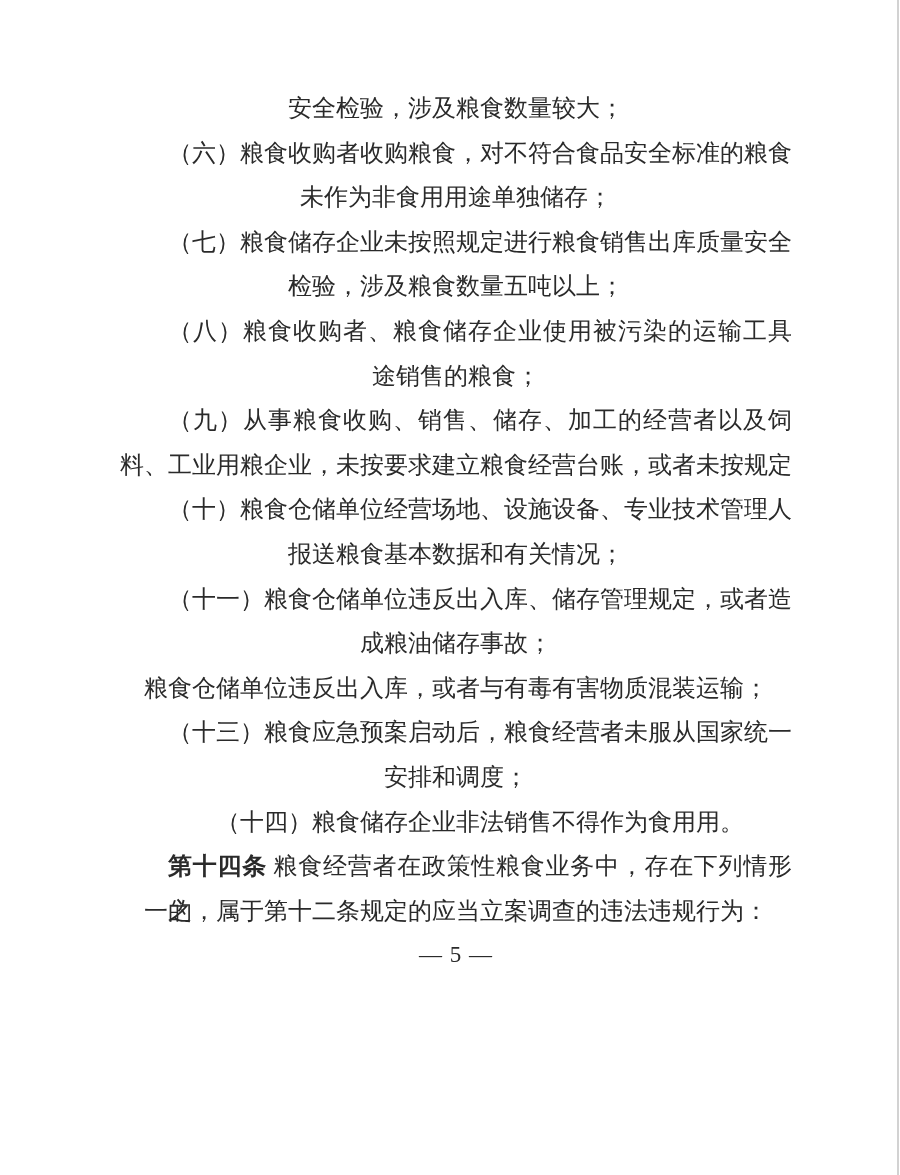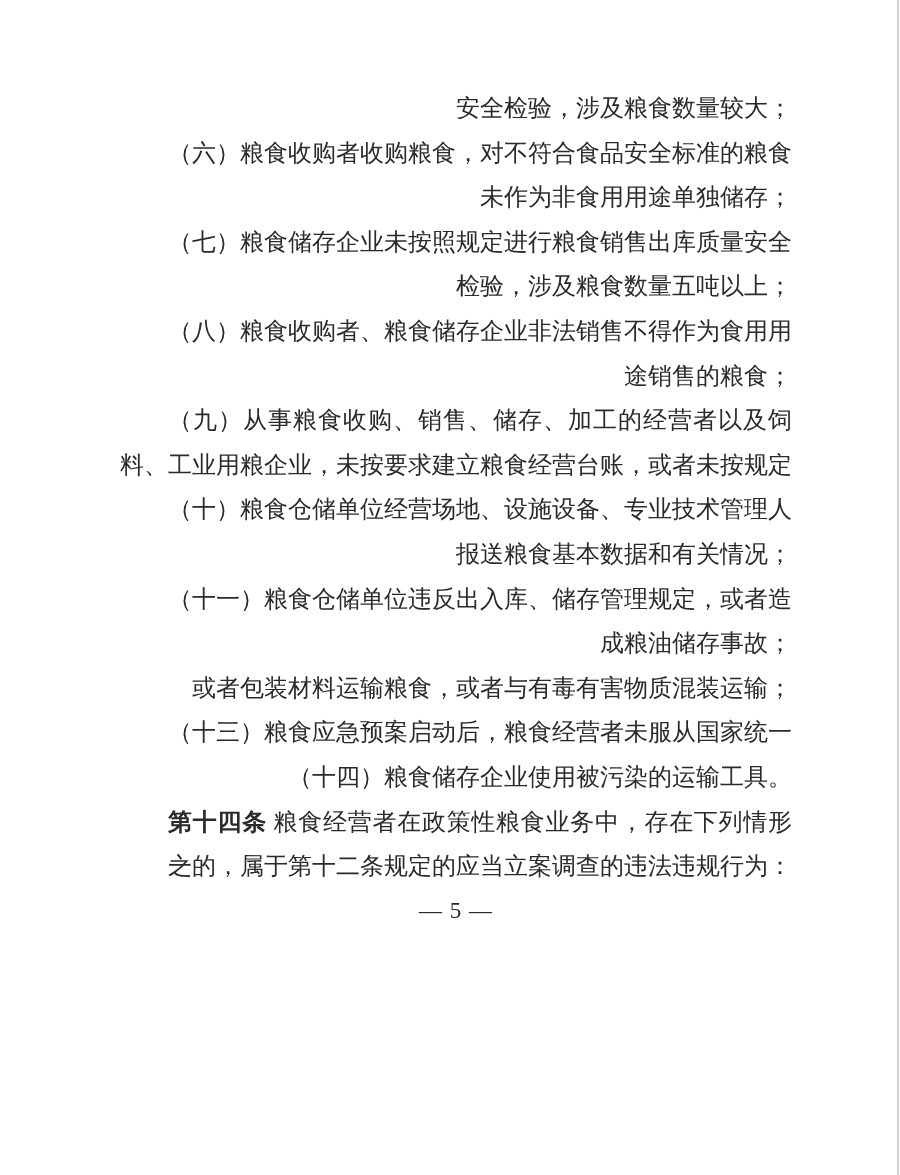--- a/index.html
+++ b/index.html
@@ -20,21 +20,21 @@
     left: 120px;
     top: 86px;
     width: 672px;
     color: #2a2a2a;
     font-size: 24px;
   }
   .text-line {
     height: 44.6px;
     line-height: 44.6px;
     box-sizing: border-box;
-    text-align: right;
+    text-align: center;
     overflow: visible;
   }
   .text-line.indent {
     padding-left: 48px;
   }
   .text-line.fill {
     text-align: justify;
     text-align-last: justify;
   }
   .art-bold {
@@ -61,30 +61,31 @@
 <body>
 
 <div class="page">
   <div class="text-column">
     <div id="lines-container">
         <div class="text-line">安全检验，涉及粮食数量较大；</div>
         <div class="text-line indent fill">（六）粮食收购者收购粮食，对不符合食品安全标准的粮食</div>
         <div class="text-line">未作为非食用用途单独储存；</div>
         <div class="text-line indent fill">（七）粮食储存企业未按照规定进行粮食销售出库质量安全</div>
         <div class="text-line">检验，涉及粮食数量五吨以上；</div>
-        <div class="text-line indent fill">（八）粮食收购者、粮食储存企业非法销售不得作为食用用</div>
+        <div class="text-line indent fill">（八）粮食收购者、粮食储存企业使用被污染的运输工具</div>
         <div class="text-line">途销售的粮食；</div>
         <div class="text-line indent fill">（九）从事粮食收购、销售、储存、加工的经营者以及饲</div>
         <div class="text-line fill">料、工业用粮企业，未按要求建立粮食经营台账，或者未按规定</div>
         <div class="text-line indent fill">（十）粮食仓储单位经营场地、设施设备、专业技术管理人</div>
         <div class="text-line">报送粮食基本数据和有关情况；</div>
         <div class="text-line indent fill">（十一）粮食仓储单位违反出入库、储存管理规定，或者造</div>
         <div class="text-line">成粮油储存事故；</div>
-        <div class="text-line">或者包装材料运输粮食，或者与有毒有害物质混装运输；</div>
+        <div class="text-line">粮食仓储单位违反出入库，或者与有毒有害物质混装运输；</div>
         <div class="text-line indent fill">（十三）粮食应急预案启动后，粮食经营者未服从国家统一</div>
-        <div class="text-line indent">（十四）粮食储存企业使用被污染的运输工具。</div>
+        <div class="text-line">安排和调度；</div>
+        <div class="text-line indent">（十四）粮食储存企业非法销售不得作为食用用。</div>
         <div class="text-line indent fill"><span class="art-bold">第十四条</span> 粮食经营者在政策性粮食业务中，存在下列情形之</div>
         <div class="text-line">一的，属于第十二条规定的应当立案调查的违法违规行为：</div>
       </div>
     <div class="page-number">— 5 —</div>
   </div>
   <div class="edge-line"></div>
 </div>
 
 </body></html>

